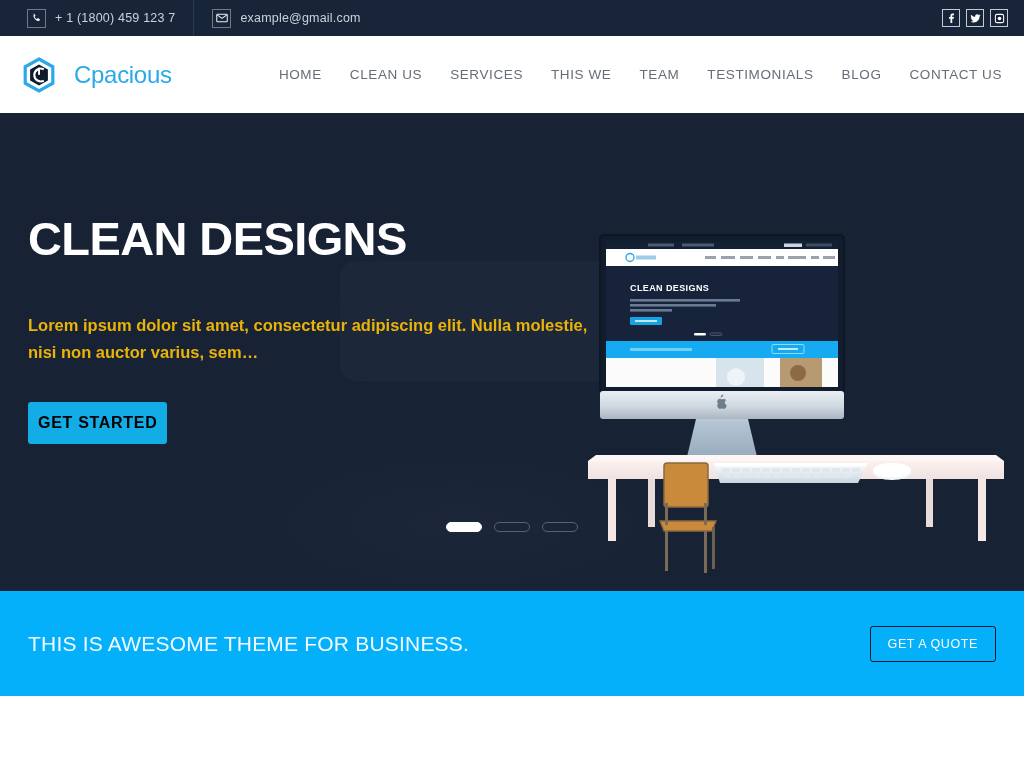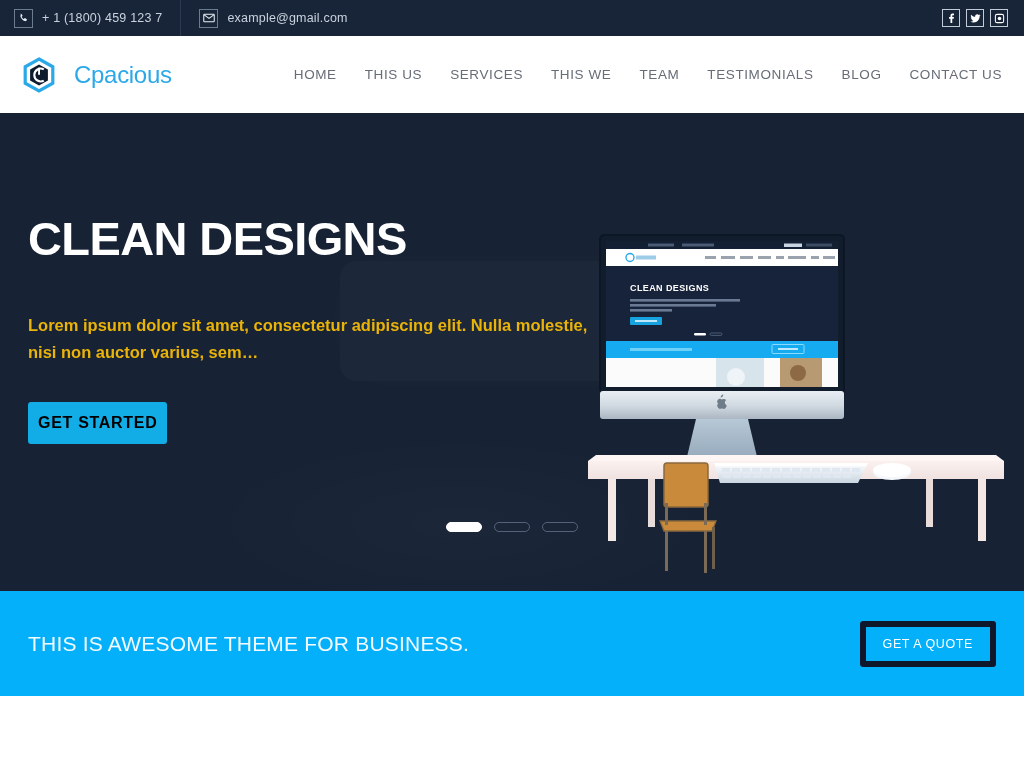--- a/index.html
+++ b/index.html
@@ -11,21 +11,21 @@
     background: #ffffff;
     font-family: "Liberation Sans", sans-serif;
   }
 
   
   .topbar {
     height: 36px;
     background: #182538;
     display: flex;
     align-items: center;
-    padding: 0 14px;
+    padding: 0 27px;
     position: relative;
   }
   .tb-item {
     display: flex;
     align-items: center;
     gap: 9px;
     color: #c9d2de;
     font-size: 12.5px;
     letter-spacing: .2px;
     height: 36px;
@@ -185,21 +185,21 @@
     padding: 0 28px;
   }
   .cta-text {
     color: #f2fbff;
     font-size: 21px;
     letter-spacing: .2px;
   }
   .btn-ghost {
     margin-left: auto;
     background: transparent;
-    border: 6px solid #0f172a;
+    border: 1px solid #0f172a;
     color: #ffffff;
     font-size: 12.5px;
     letter-spacing: .6px;
     padding: 10px 17px;
     border-radius: 3px;
     cursor: pointer;
     font-family: "Liberation Sans", sans-serif;
   }
 
   .below { height: 72px; background: #ffffff; }
@@ -255,21 +255,21 @@
         <polygon points="17,7.5 25.9,12.6 25.9,23.4 17,28.5 8.1,23.4 8.1,12.6" fill="#0e1b2c"></polygon>
         <path d="M21.8 12.4a6.4 6.4 0 1 0 0 11.2" fill="none" stroke="#ffffff" stroke-width="2.1"></path>
         <rect x="16.1" y="10.6" width="1.9" height="7.2" fill="#ffffff"></rect>
       </svg>
     </span>
     <span class="brand-text">Cpacious</span>
   </div>
 
   <nav class="nav">
     <a>HOME</a>
-    <a>THIS US</a>
+    <a>CLEAN US</a>
     <a>SERVICES</a>
     <a>THIS WE</a>
     <a>TEAM</a>
     <a>TESTIMONIALS</a>
     <a>BLOG</a>
     <a>CONTACT US</a>
   </nav>
 </div>
 
 <div class="hero">

